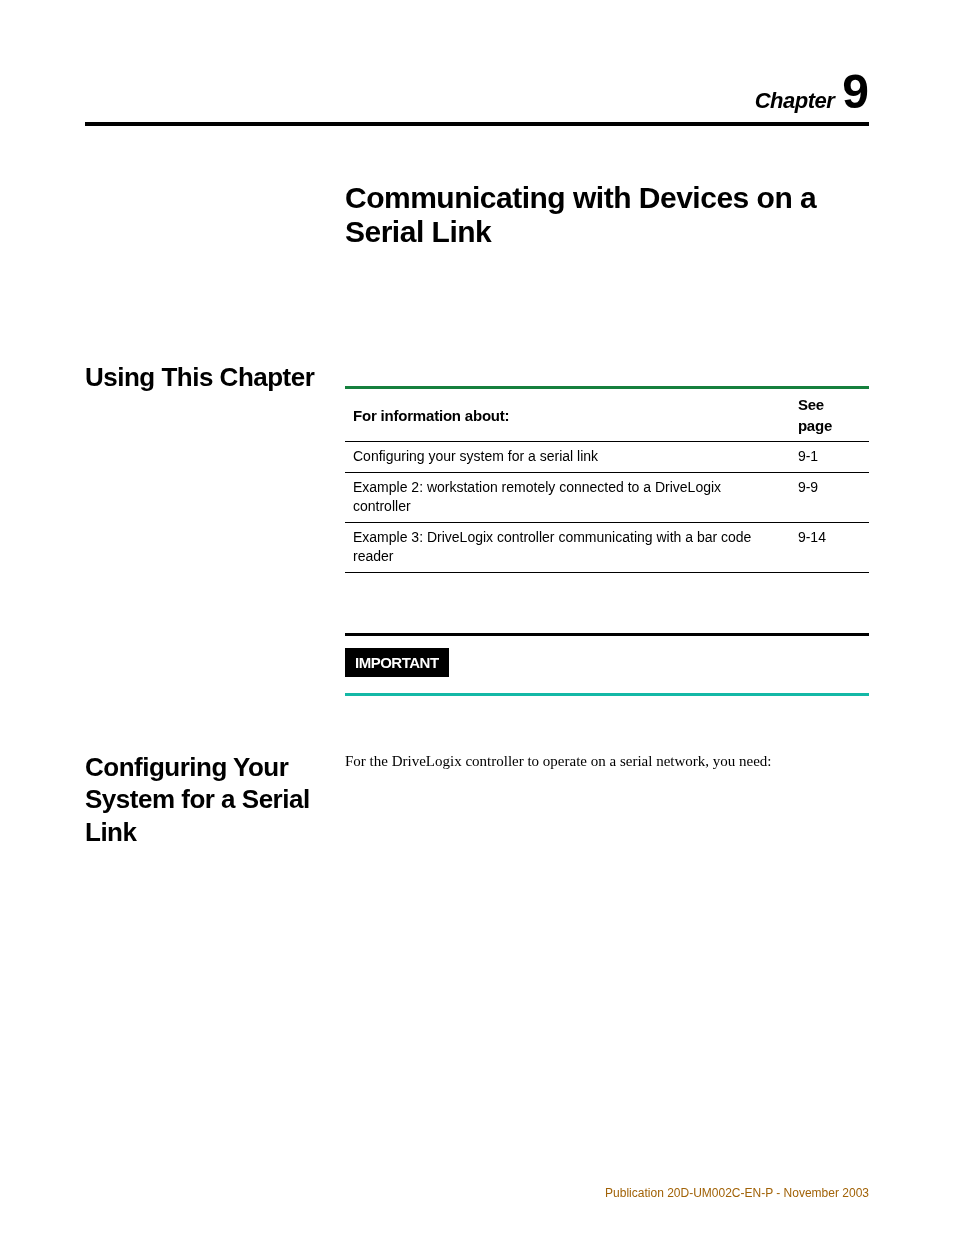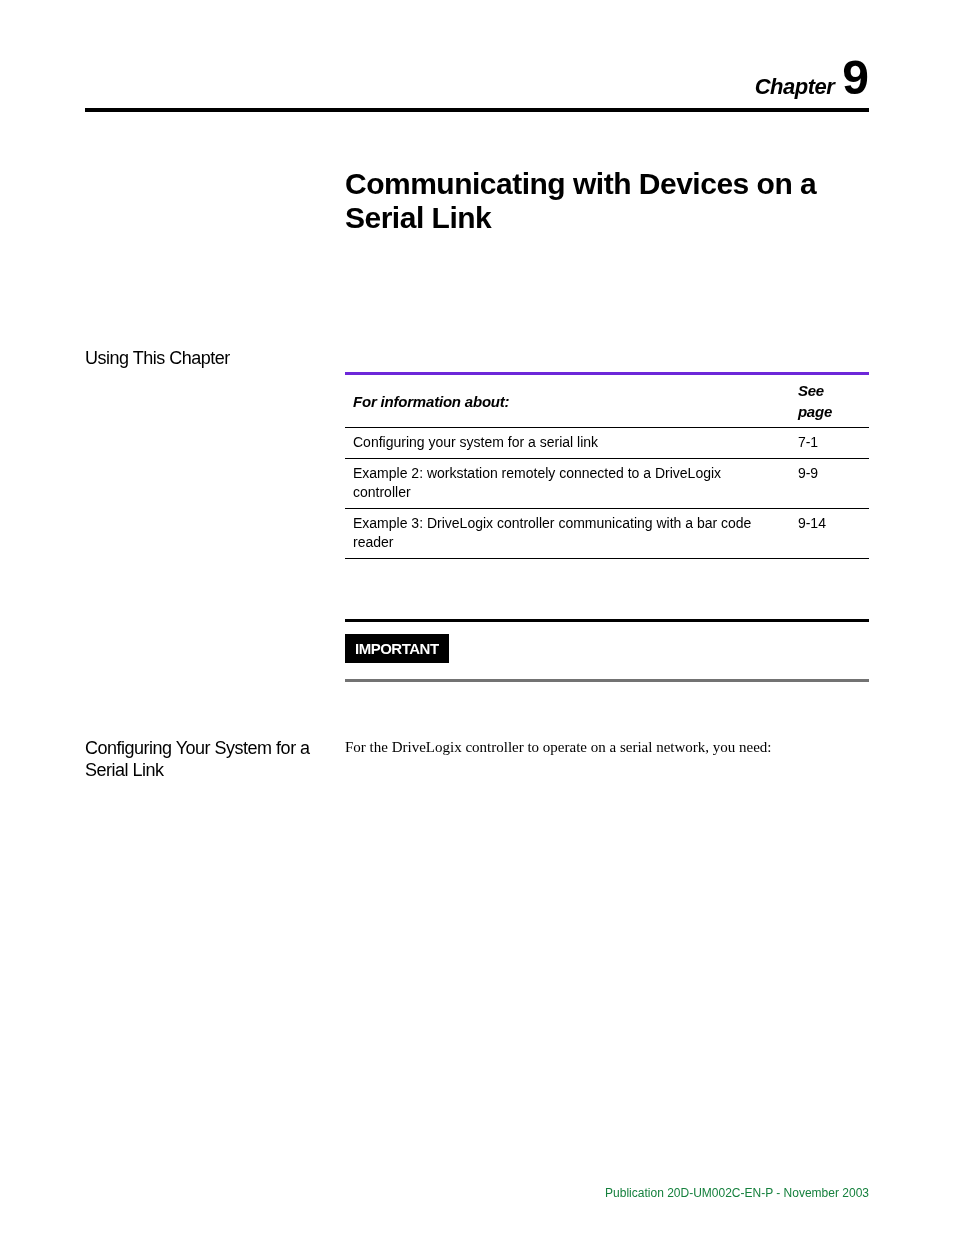--- a/index.html
+++ b/index.html
@@ -13,21 +13,21 @@
       width: 954px;
       height: 1235px;
       position: relative;
       color: #000;
     }
     .page {
       padding: 40px 85px 40px 85px;
     }
     .chapter-header {
       text-align: right;
-      margin-top: 14px;
+      margin-top: 28px;
       padding-bottom: 6px;
       border-bottom: 4px solid #000;
       margin-bottom: 55px;
     }
     .chapter-label {
       font-family: Arial, Helvetica, sans-serif;
       font-style: italic;
       font-weight: bold;
       font-size: 22px;
       letter-spacing: -0.5px;
@@ -51,42 +51,41 @@
       letter-spacing: -0.5px;
     }
     .section {
       display: flex;
       margin-bottom: 40px;
     }
     .section-label {
       width: 260px;
       flex-shrink: 0;
       font-family: Arial, Helvetica, sans-serif;
-      font-weight: normal;
-      font-size: 18px;
+      font-weight: bold;
+      font-size: 26px;
       letter-spacing: -0.5px;
       line-height: 1.25;
       padding-right: 10px;
     }
     .section-content {
       flex: 1;
       font-size: 15px;
       line-height: 1.4;
     }
     .info-table {
       width: 100%;
       border-collapse: collapse;
       font-family: Arial, Helvetica, sans-serif;
       font-size: 14px;
       margin-top: 25px;
     }
     .info-table thead tr {
-      border-top: 3px solid #6d28d9;
+      border-top: 3px solid #15803d;
       border-bottom: 1.5px solid #000;
-      font-style: italic;
     }
     .info-table th {
       font-weight: bold;
       text-align: left;
       padding: 5px 8px 5px 8px;
       font-size: 15px;
       letter-spacing: -0.2px;
     }
     .info-table tbody tr {
       border-bottom: 1px solid #000;
@@ -95,21 +94,21 @@
       text-align: left;
       padding: 5px 8px 5px 8px;
       vertical-align: top;
     }
     .info-table td.page-col {
       white-space: nowrap;
     }
     .important-block {
       margin-top: 60px;
       border-top: 3px solid #000;
-      border-bottom: 3px solid #737373;
+      border-bottom: 3px solid #14b8a6;
       padding: 12px 0 16px 0;
       display: flex;
       align-items: flex-start;
       gap: 18px;
     }
     .important-badge {
       background: #000;
       color: #fff;
       font-family: Arial, Helvetica, sans-serif;
       font-weight: bold;
@@ -136,21 +135,21 @@
     }
     .bullet-list li {
       margin-bottom: 4px;
     }
     .footer {
       position: absolute;
       bottom: 35px;
       right: 85px;
       font-family: Arial, Helvetica, sans-serif;
       font-size: 12px;
-      color: #15803d;
+      color: #a16207;
     }
   </style>
 </head>
 <body>
 
 <div class="page">
   <div class="chapter-header">
     <span class="chapter-label">Chapter</span>
     <span class="chapter-number">9</span>
   </div>
@@ -163,21 +162,21 @@
       <table class="info-table">
         <thead>
           <tr>
             <th>For information about:</th>
             <th>See page</th>
           </tr>
         </thead>
         <tbody>
           <tr>
             <td>Configuring your system for a serial link</td>
-            <td class="page-col">7-1</td>
+            <td class="page-col">9-1</td>
           </tr>
           <tr>
             <td>Example 2: workstation remotely connected to a DriveLogix controller</td>
             <td class="page-col">9-9</td>
           </tr>
           <tr>
             <td>Example 3: DriveLogix controller communicating with a bar code reader</td>
             <td class="page-col">9-14</td>
           </tr>
         </tbody>

